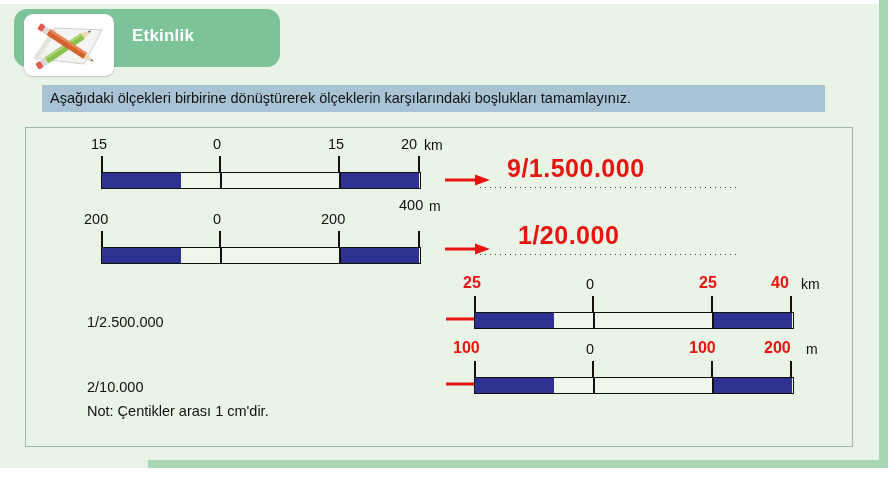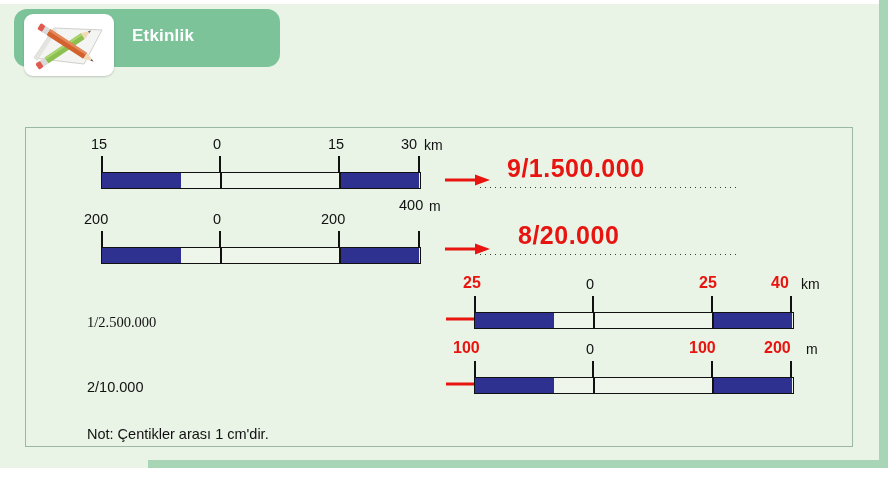--- a/index.html
+++ b/index.html
@@ -229,41 +229,42 @@
           <polygon points="64,28 74,31.5 64,35" fill="#f0d9b5"></polygon>
           <polygon points="71,30.5 74,31.5 71,32.6" fill="#5a5a5a"></polygon>
           <rect x="14" y="28" width="6" height="7" fill="#d9d9d9"></rect>
           <rect x="9" y="28" width="5.5" height="7" rx="1.5" fill="#e05a4f"></rect>
         </g>
       </svg>
     </div>
     <div class="badge-label">Etkinlik</div>
   </div>
 
+  <div class="instruction">Aşağıdaki ölçekleri birbirine dönüştürerek ölçeklerin karşılarındaki boşlukları tamamlayınız.</div>
 
   <div class="panel">
 
     <div class="abs" style="left:0; top:0;">
 
       <div class="tick" style="left:75px;  top:28px; height:18px;"></div>
       <div class="tick" style="left:193px; top:28px; height:18px;"></div>
       <div class="tick" style="left:312px; top:28px; height:18px;"></div>
       <div class="tick" style="left:392px; top:28px; height:18px;"></div>
 
       <div class="scalebar" style="left:75px; top:44px; width:320px;">
         <div class="seg-fill" style="left:0px;   width:79px;"></div>
         <div class="seg-fill" style="left:237px; width:80px;"></div>
         <div class="seg-div" style="left:118px;"></div>
         <div class="seg-div" style="left:237px;"></div>
       </div>
 
       <div class="bar-label" style="left:65px;  top:8px;">15</div>
       <div class="bar-label" style="left:187px; top:8px;">0</div>
       <div class="bar-label" style="left:302px; top:8px;">15</div>
-      <div class="bar-label" style="left:375px; top:8px;">30</div>
+      <div class="bar-label" style="left:375px; top:8px;">20</div>
       <div class="bar-label unit" style="left:398px; top:9px;">km</div>
 
       <div class="arrow" style="left:419px; top:45px; width:46px;">
         <svg width="46" height="14" viewBox="0 0 46 14">
           <line x1="0" y1="7" x2="32" y2="7" stroke="#e8140f" stroke-width="3"></line>
           <polygon points="30,1.5 45,7 30,12.5" fill="#e8140f"></polygon>
         </svg>
       </div>
 
       <div class="dotline" style="left:452px; top:58px; width:262px;"></div>
@@ -290,25 +291,25 @@
       <div class="bar-label unit" style="left:403px; top:-5px;">m</div>
 
       <div class="arrow" style="left:419px; top:39px; width:46px;">
         <svg width="46" height="14" viewBox="0 0 46 14">
           <line x1="0" y1="7" x2="32" y2="7" stroke="#e8140f" stroke-width="3"></line>
           <polygon points="30,1.5 45,7 30,12.5" fill="#e8140f"></polygon>
         </svg>
       </div>
 
       <div class="dotline" style="left:452px; top:50px; width:262px;"></div>
-      <div class="answer-red" style="left:492px; top:18px;">8/20.000</div>
+      <div class="answer-red" style="left:492px; top:18px;">1/20.000</div>
     </div>
 
     <div class="abs" style="left:0; top:150px;">
-      <div class="ratio-text" style="left:61px; top:36px;font-family:Liberation Serif, serif;">1/2.500.000</div>
+      <div class="ratio-text" style="left:61px; top:36px;">1/2.500.000</div>
 
       <div class="arrow" style="left:420px; top:34px; width:46px;">
         <svg width="46" height="14" viewBox="0 0 46 14">
           <line x1="0" y1="7" x2="32" y2="7" stroke="#e8140f" stroke-width="3"></line>
           <polygon points="30,1.5 45,7 30,12.5" fill="#e8140f"></polygon>
         </svg>
       </div>
 
       <div class="tick" style="left:448px; top:18px; height:18px;"></div>
       <div class="tick" style="left:566px; top:18px; height:18px;"></div>
@@ -351,16 +352,16 @@
         <div class="seg-div" style="left:237px;"></div>
       </div>
 
       <div class="bar-label red" style="left:427px; top:-4px;">100</div>
       <div class="bar-label" style="left:560px; top:-2px;">0</div>
       <div class="bar-label red" style="left:663px; top:-4px;">100</div>
       <div class="bar-label red" style="left:738px; top:-4px;">200</div>
       <div class="bar-label unit" style="left:780px; top:-2px;">m</div>
     </div>
 
-    <div class="note-text" style="left:61px; top:298px;">Not: Çentikler arası 1 cm'dir.</div>
+    <div class="note-text" style="left:61px; top:275px;">Not: Çentikler arası 1 cm'dir.</div>
 
   </div>
 </div>
 
 </body></html>

